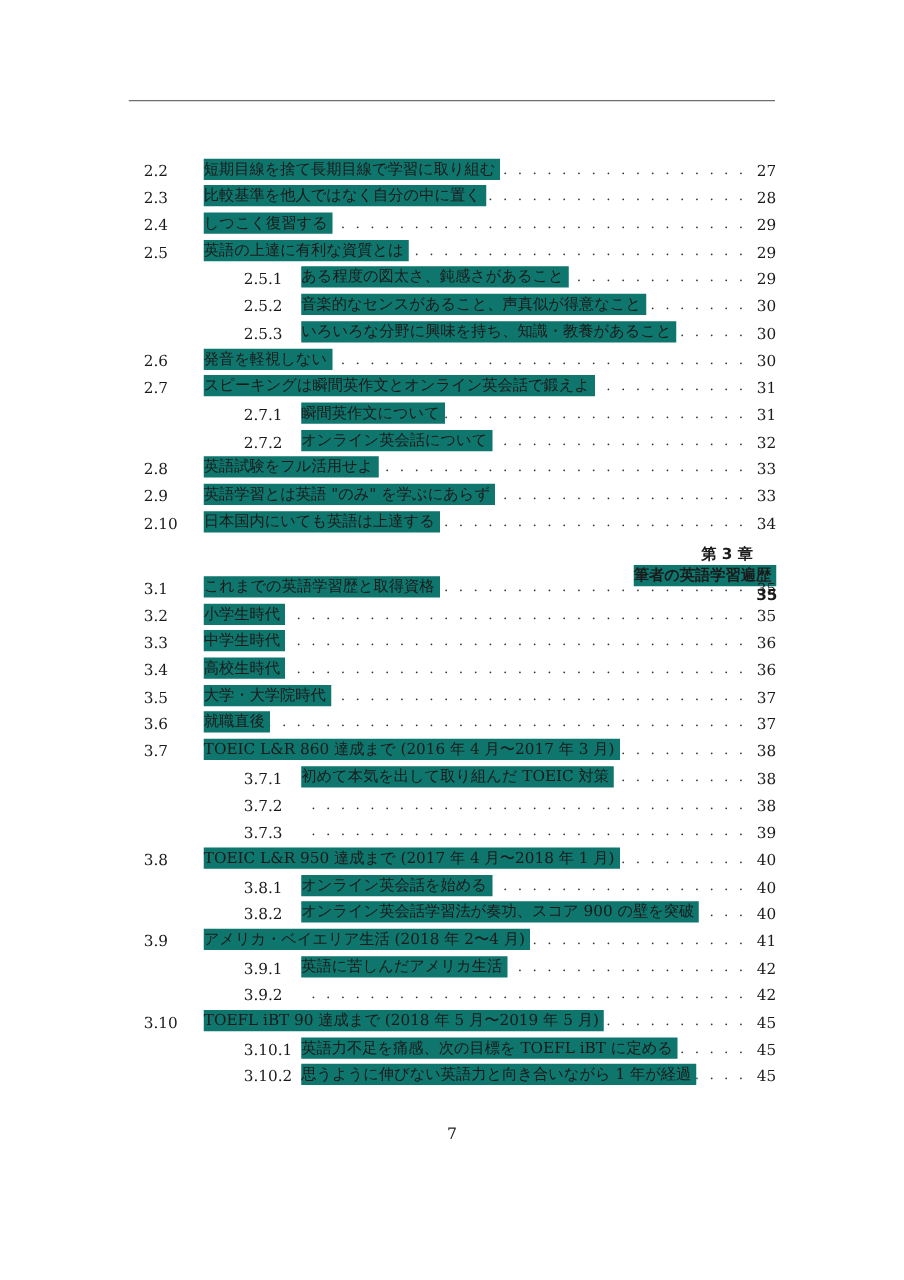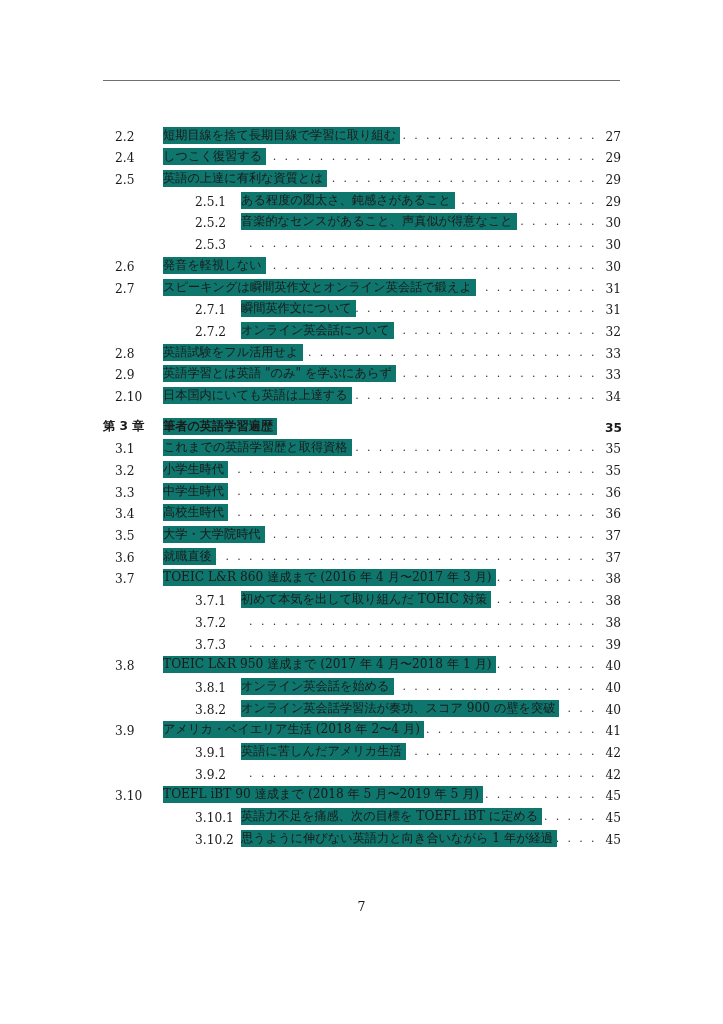--- a/index.html
+++ b/index.html
@@ -79,20 +79,21 @@
     .toc-row .page-num {
       flex: none;
       width: 16px;
       text-align: right;
     }
     .toc-row.chapter {
       margin-top: 9px;
       font-family: "DejaVu Sans", "Liberation Sans", sans-serif;
       font-weight: bold;
       font-size: 12.2px;
+      flex-direction: column;
     }
     .toc-row.chapter .num {
       width: 60px;
       padding-left: 0;
     }
     .toc-row.chapter .spacer {
       flex: 1 1 auto;
     }
     .footer-page {
       position: absolute;
@@ -110,20 +111,26 @@
   <div class="header-rule"></div>
 
   <div class="toc" id="toc">
       <div class="toc-row lvl2">
         <span class="num">2.2</span>
         <span class="title">短期目線を捨て長期目線で学習に取り組む</span>
         <span class="leader"></span>
         <span class="page-num">27</span>
       </div>
       <div class="toc-row lvl2">
+        <span class="num">2.3</span>
+        <span class="title">比較基準を他人ではなく自分の中に置く</span>
+        <span class="leader"></span>
+        <span class="page-num">28</span>
+      </div>
+      <div class="toc-row lvl2">
         <span class="num">2.4</span>
         <span class="title">しつこく復習する</span>
         <span class="leader"></span>
         <span class="page-num">29</span>
       </div>
       <div class="toc-row lvl2">
         <span class="num">2.5</span>
         <span class="title">英語の上達に有利な資質とは</span>
         <span class="leader"></span>
         <span class="page-num">29</span>
@@ -135,20 +142,21 @@
         <span class="page-num">29</span>
       </div>
       <div class="toc-row lvl3">
         <span class="num">2.5.2</span>
         <span class="title">音楽的なセンスがあること、声真似が得意なこと</span>
         <span class="leader"></span>
         <span class="page-num">30</span>
       </div>
       <div class="toc-row lvl3">
         <span class="num">2.5.3</span>
+        <span class="title">いろいろな分野に興味を持ち、知識・教養があること</span>
         <span class="leader"></span>
         <span class="page-num">30</span>
       </div>
       <div class="toc-row lvl2">
         <span class="num">2.6</span>
         <span class="title">発音を軽視しない</span>
         <span class="leader"></span>
         <span class="page-num">30</span>
       </div>
       <div class="toc-row lvl2">

